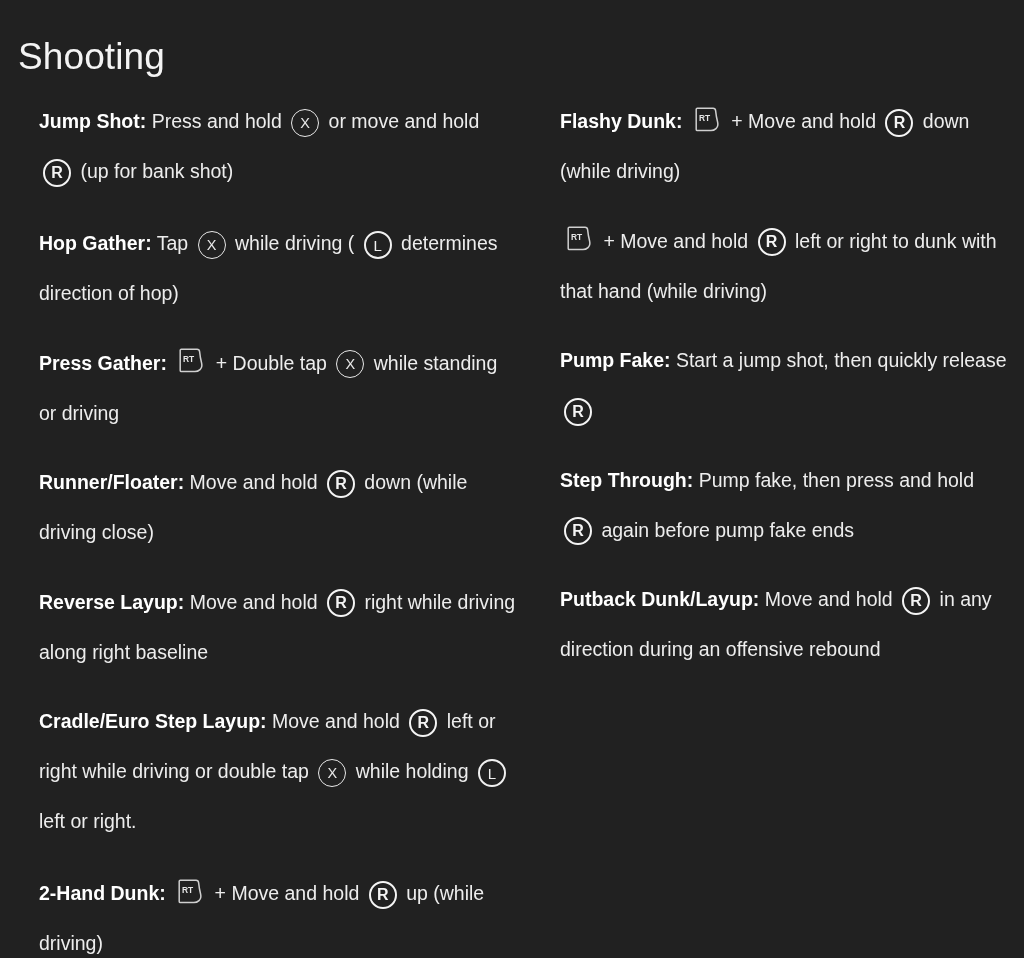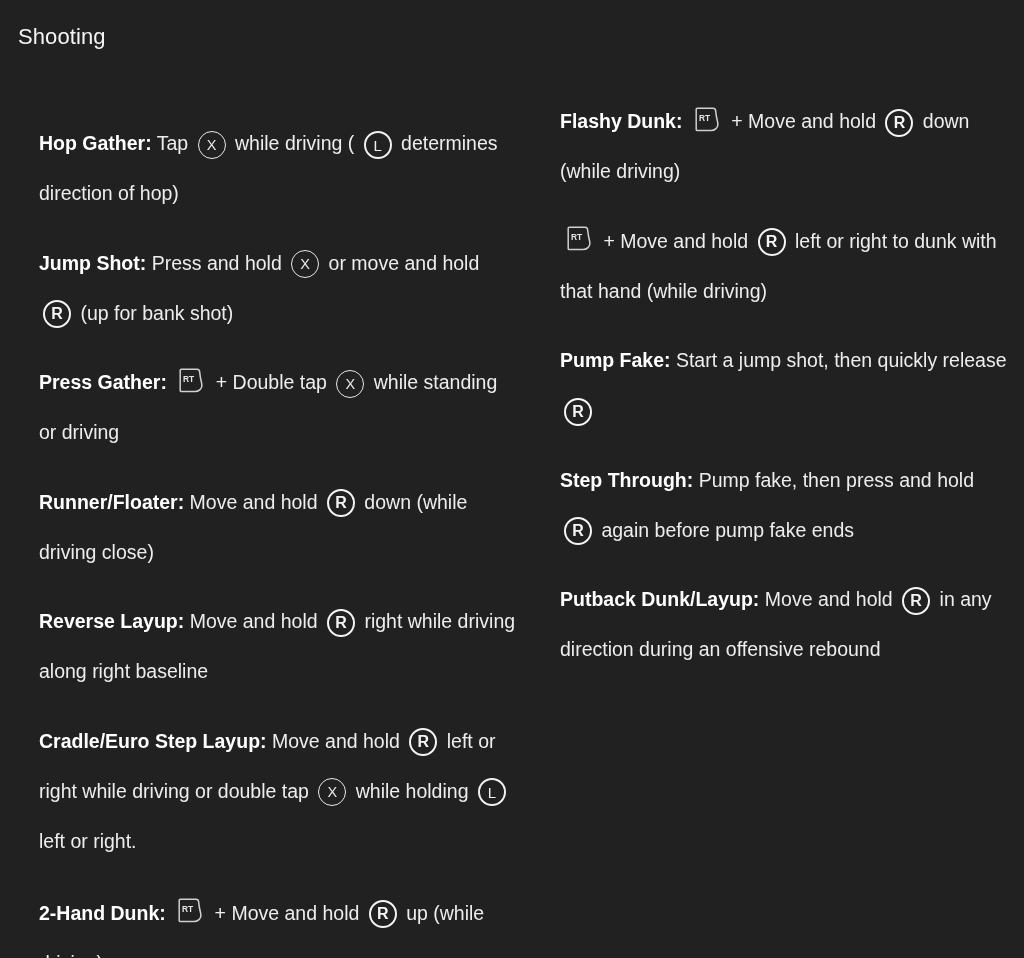--- a/index.html
+++ b/index.html
@@ -17,21 +17,21 @@
   .page {
     position: relative;
     width: 1024px;
     height: 958px;
     box-sizing: border-box;
   }
   .page-title {
     position: absolute;
     left: 18px;
     top: 8px;
-    font-size: 22px;
+    font-size: 37px;
     font-weight: 400;
     letter-spacing: 0.1px;
     color: #f4f4f4;
     line-height: 1.3;
   }
   .columns {
     position: absolute;
     top: 96px;
     left: 0;
     width: 1024px;
@@ -112,22 +112,22 @@
 </style>
 </head>
 <body>
 
 <div class="page">
 
   <h1 class="page-title">Shooting</h1>
 
   <div class="columns">
     <div class="col col-left">
+        <p class="entry gap-none"><span class="term">Jump Shot:</span><span> Press and hold </span><span class="btn btn-round btn-x">X</span><span> or move and hold </span><span class="btn btn-round btn-r">R</span><span> (up for bank shot)</span></p>
         <p class="entry gap-xl"><span class="term">Hop Gather:</span><span> Tap </span><span class="btn btn-round btn-x">X</span><span> while driving ( </span><span class="btn btn-round btn-l">L</span><span> determines direction of hop)</span></p>
-        <p class="entry gap-none"><span class="term">Jump Shot:</span><span> Press and hold </span><span class="btn btn-round btn-x">X</span><span> or move and hold </span><span class="btn btn-round btn-r">R</span><span> (up for bank shot)</span></p>
         <p class="entry gap-md"><span class="term">Press Gather:</span><span> </span><span class="btn btn-rt"><svg width="28" height="25" viewBox="0 0 28 25" xmlns="http://www.w3.org/2000/svg">
               <path d="M3.2 2.2 Q3.2 1.2 4.4 1.2 L20.0 1.2 Q22.4 1.2 22.6 3.6 Q23.2 9.5 24.6 15.0 Q25.6 19.2 23.0 21.6 Q20.8 23.6 18.0 23.6 L4.4 23.6 Q3.2 23.6 3.2 22.4 Z" fill="none" stroke="#cfcfcf" stroke-width="1.5" stroke-linejoin="round"></path>
               <text x="11.6" y="14.4" font-family="Liberation Sans, sans-serif" font-size="8.4" font-weight="700" fill="#e6e6e6" text-anchor="middle">RT</text>
             </svg></span><span> + Double tap </span><span class="btn btn-round btn-x">X</span><span> while standing or driving</span></p>
         <p class="entry gap-md"><span class="term">Runner/Floater:</span><span> Move and hold </span><span class="btn btn-round btn-r">R</span><span> down (while driving close)</span></p>
         <p class="entry gap-md"><span class="term">Reverse Layup:</span><span> Move and hold </span><span class="btn btn-round btn-r">R</span><span> right while driving along right baseline</span></p>
         <p class="entry gap-md"><span class="term">Cradle/Euro Step Layup:</span><span> Move and hold </span><span class="btn btn-round btn-r">R</span><span> left or right while driving or double tap </span><span class="btn btn-round btn-x">X</span><span> while holding </span><span class="btn btn-round btn-l">L</span><span> left or right.</span></p>
         <p class="entry gap-xl"><span class="term">2-Hand Dunk:</span><span> </span><span class="btn btn-rt"><svg width="28" height="25" viewBox="0 0 28 25" xmlns="http://www.w3.org/2000/svg">
               <path d="M3.2 2.2 Q3.2 1.2 4.4 1.2 L20.0 1.2 Q22.4 1.2 22.6 3.6 Q23.2 9.5 24.6 15.0 Q25.6 19.2 23.0 21.6 Q20.8 23.6 18.0 23.6 L4.4 23.6 Q3.2 23.6 3.2 22.4 Z" fill="none" stroke="#cfcfcf" stroke-width="1.5" stroke-linejoin="round"></path>
               <text x="11.6" y="14.4" font-family="Liberation Sans, sans-serif" font-size="8.4" font-weight="700" fill="#e6e6e6" text-anchor="middle">RT</text>

